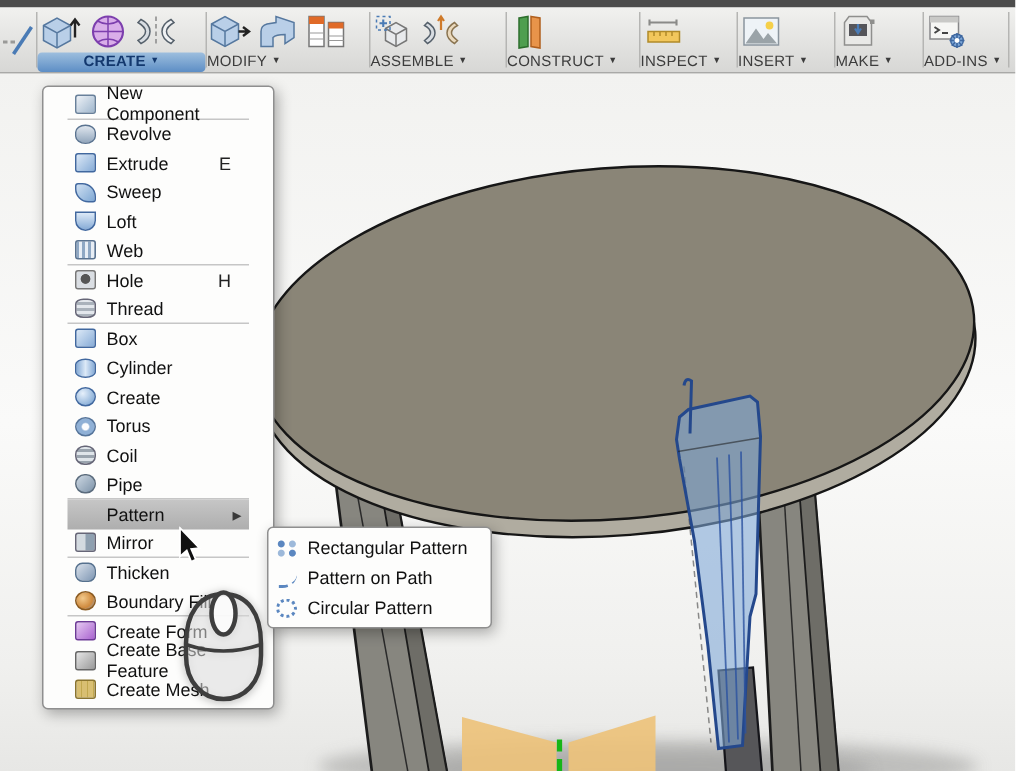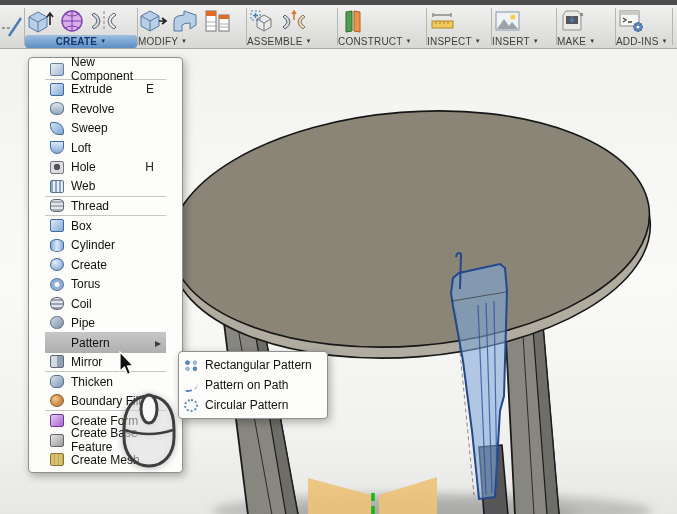--- a/index.html
+++ b/index.html
@@ -304,59 +304,59 @@
   <div class="menu-panel">
 
   <div class="menu-row sep-after">
         <span class="mi-icon icon-new-component"></span>
         <span class="mi-label">New Component</span>
         <span class="mi-spring"></span>
         <span class="mi-shortcut"></span>
         <span class="mi-arrow"></span>
       </div>
       <div class="menu-row">
+        <span class="mi-icon icon-revolve"></span>
+        <span class="mi-label">Revolve</span>
+        <span class="mi-spring"></span>
+        <span class="mi-shortcut"></span>
+        <span class="mi-arrow"></span>
+      </div>
+      <div class="menu-row">
         <span class="mi-icon icon-extrude"></span>
         <span class="mi-label">Extrude</span>
         <span class="mi-spring"></span>
         <span class="mi-shortcut">E</span>
         <span class="mi-arrow"></span>
       </div>
       <div class="menu-row">
-        <span class="mi-icon icon-revolve"></span>
-        <span class="mi-label">Revolve</span>
-        <span class="mi-spring"></span>
-        <span class="mi-shortcut"></span>
-        <span class="mi-arrow"></span>
-      </div>
-      <div class="menu-row">
         <span class="mi-icon icon-sweep"></span>
         <span class="mi-label">Sweep</span>
         <span class="mi-spring"></span>
         <span class="mi-shortcut"></span>
         <span class="mi-arrow"></span>
       </div>
       <div class="menu-row">
         <span class="mi-icon icon-loft"></span>
         <span class="mi-label">Loft</span>
         <span class="mi-spring"></span>
         <span class="mi-shortcut"></span>
-        <span class="mi-arrow"></span>
-      </div>
-      <div class="menu-row">
-        <span class="mi-icon icon-hole"></span>
-        <span class="mi-label">Hole</span>
-        <span class="mi-spring"></span>
-        <span class="mi-shortcut">H</span>
         <span class="mi-arrow"></span>
       </div>
       <div class="menu-row sep-after">
         <span class="mi-icon icon-web"></span>
         <span class="mi-label">Web</span>
         <span class="mi-spring"></span>
         <span class="mi-shortcut"></span>
+        <span class="mi-arrow"></span>
+      </div>
+      <div class="menu-row">
+        <span class="mi-icon icon-hole"></span>
+        <span class="mi-label">Hole</span>
+        <span class="mi-spring"></span>
+        <span class="mi-shortcut">H</span>
         <span class="mi-arrow"></span>
       </div>
       <div class="menu-row sep-after">
         <span class="mi-icon icon-thread"></span>
         <span class="mi-label">Thread</span>
         <span class="mi-spring"></span>
         <span class="mi-shortcut"></span>
         <span class="mi-arrow"></span>
       </div>
       <div class="menu-row">

